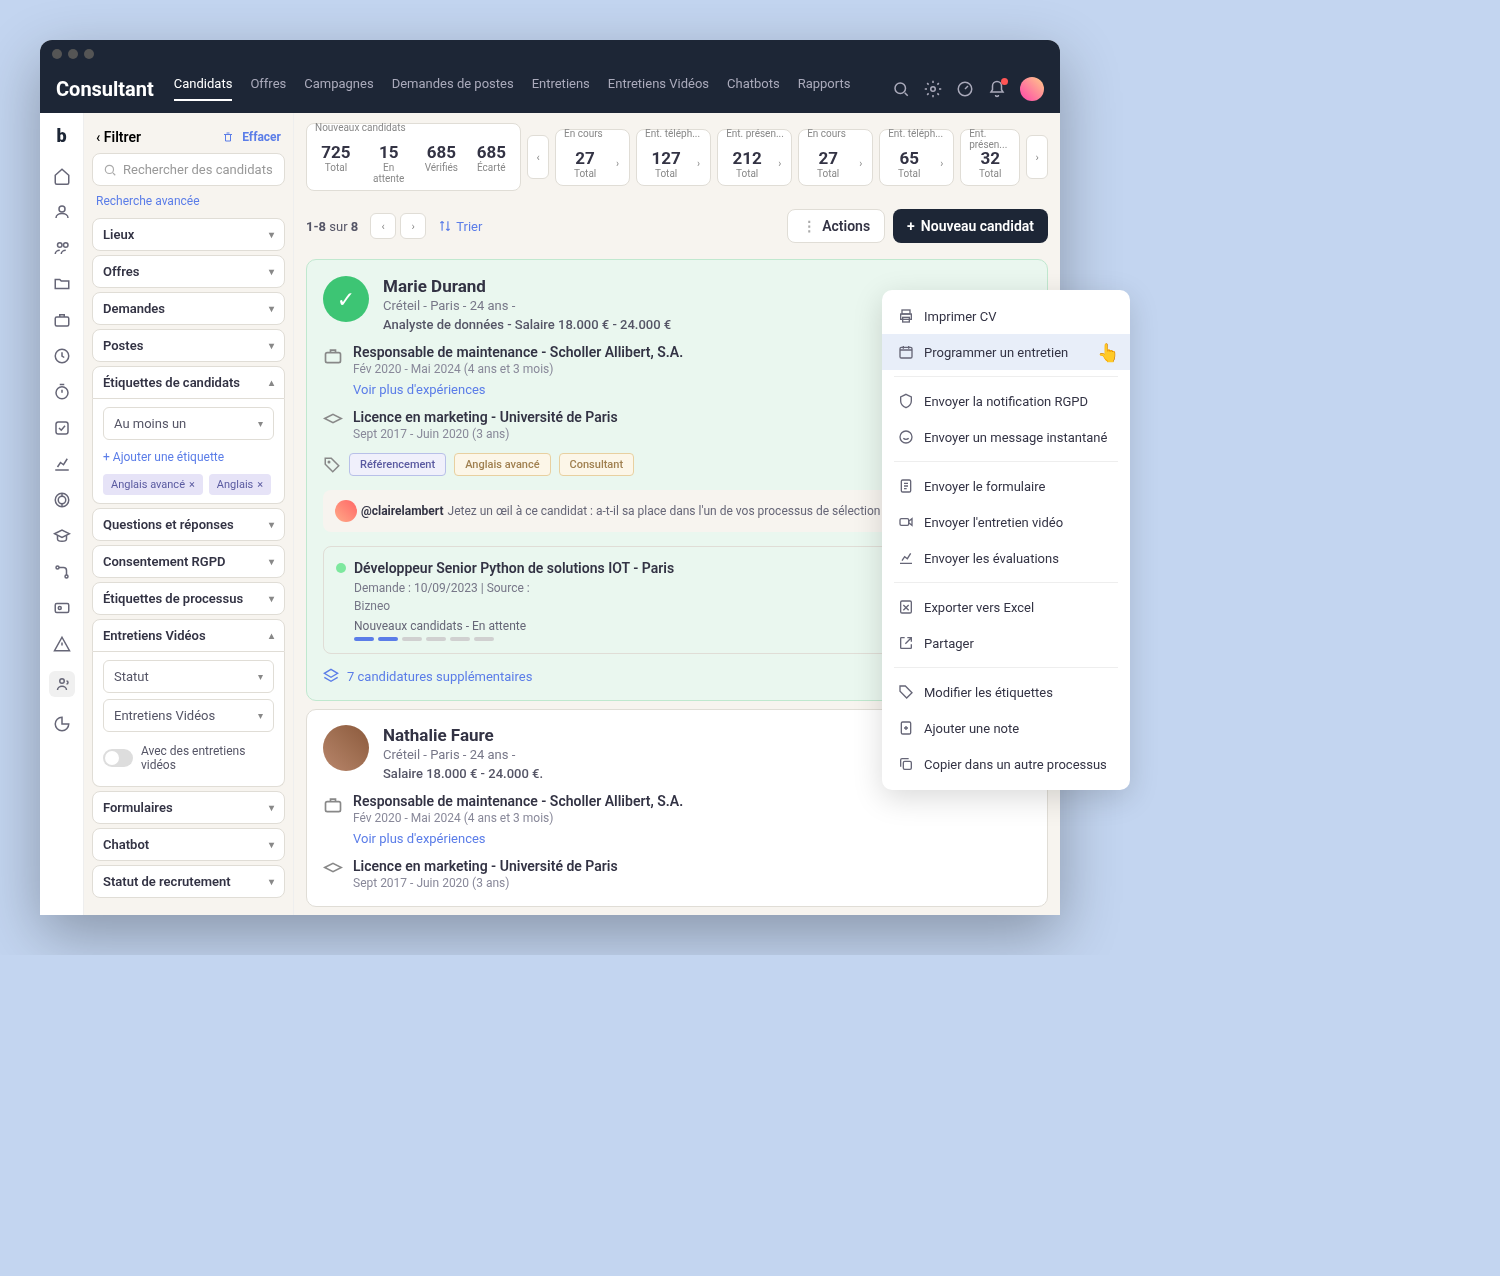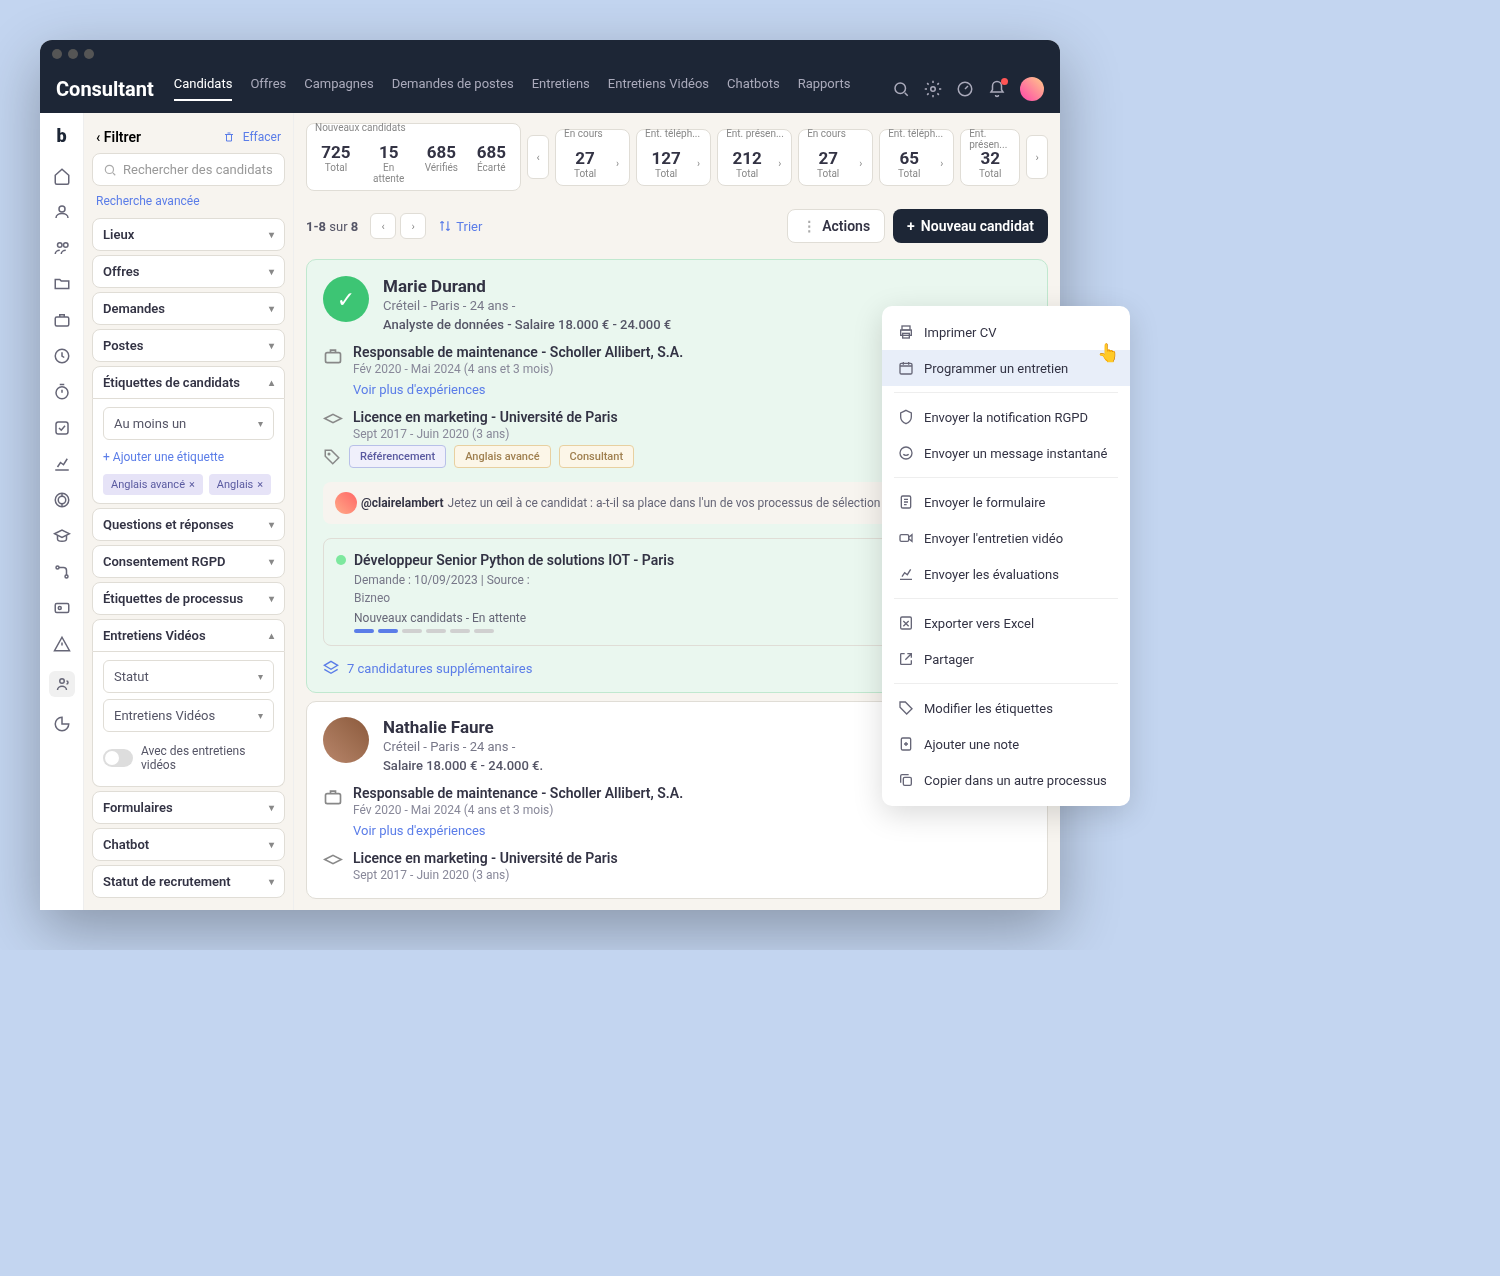--- a/index.html
+++ b/index.html
@@ -16,21 +16,21 @@
 .top-icons { display: flex; gap: 14px; align-items: center; }
 .top-icon { width: 18px; height: 18px; cursor: pointer; color: #aab; }
 .avatar-top { width: 24px; height: 24px; border-radius: 50%; background: linear-gradient(45deg,#f4a,#fc8); }
 .main-layout { display: flex; }
 .icon-rail { width: 44px; background: #fff; display: flex; flex-direction: column; align-items: center; padding-top: 12px; gap: 18px; border-right: 1px solid #eee; }
 .rail-icon { width: 18px; height: 18px; color: #667; cursor: pointer; }
 .rail-icon.active { background: #f0f0f0; border-radius: 6px; padding: 4px; width: 26px; height: 26px; }
 .logo-icon { width: 24px; height: 24px; font-weight: 900; color: #1d2636; font-size: 18px; text-align: center; }
 .sidebar { width: 210px; background: #f7f4ef; padding: 8px; border-right: 1px solid #eee; }
 .filter-header { display: flex; justify-content: space-between; align-items: center; padding: 8px 4px; font-size: 14px; font-weight: 600; }
-.clear-btn { color: #5b7de8; font-size: 12px; font-weight: 400; cursor: pointer; display: flex; gap: 8px; align-items: center; }
+.clear-btn { color: #5b7de8; font-size: 12px; font-weight: 700; cursor: pointer; display: flex; gap: 8px; align-items: center; }
 .search-box { background: #fff; border: 1px solid #e0ddd6; border-radius: 8px; padding: 8px 10px; font-size: 13px; color: #999; display: flex; gap: 6px; align-items: center; margin-bottom: 4px; }
 .adv-search { color: #5b7de8; font-size: 12px; padding: 4px 4px 10px 4px; cursor: pointer; }
 .filter-section { background: #fff; border: 1px solid #e0ddd6; border-radius: 8px; padding: 8px 10px; font-size: 13px; font-weight: 600; color: #334; margin-bottom: 4px; display: flex; justify-content: space-between; align-items: center; cursor: pointer; }
 .filter-section.open { border-radius: 8px 8px 0 0; }
 .filter-body { background: #fff; border: 1px solid #e0ddd6; border-top: none; border-radius: 0 0 8px 8px; padding: 8px 10px; margin-bottom: 4px; margin-top: -4px; }
 .select-like { background: #fff; border: 1px solid #e0ddd6; border-radius: 6px; padding: 8px 10px; font-size: 13px; color: #556; display: flex; justify-content: space-between; align-items: center; margin-bottom: 6px; }
 .add-tag { color: #5b7de8; font-size: 12px; padding: 4px 0; cursor: pointer; }
 .tag-chips { display: flex; gap: 6px; flex-wrap: wrap; margin-top: 6px; }
 .chip { background: #e6e3f7; color: #5a5aa0; font-size: 11px; padding: 4px 8px; border-radius: 4px; display: flex; gap: 4px; align-items: center; }
 .chevron { font-size: 10px; color: #888; }
@@ -60,21 +60,21 @@
 .avatar-circle { width: 46px; height: 46px; border-radius: 50%; background: #3dc574; display: flex; align-items: center; justify-content: center; color: #fff; font-size: 22px; }
 .avatar-img { width: 46px; height: 46px; border-radius: 50%; background: linear-gradient(45deg,#b8866b,#8b5a3c); }
 .cand-name { font-size: 17px; font-weight: 700; color: #334; }
 .cand-meta { font-size: 13px; color: #778; margin-top: 2px; }
 .cand-role { font-size: 13px; color: #556; margin-top: 4px; font-weight: 500; }
 .exp-row { display: flex; gap: 10px; align-items: flex-start; margin-top: 12px; }
 .exp-icon { width: 20px; height: 20px; color: #888; flex-shrink: 0; margin-top: 2px; }
 .exp-title { font-size: 14px; font-weight: 600; color: #334; }
 .exp-date { font-size: 12px; color: #889; margin-top: 2px; }
 .more-link { color: #5b7de8; font-size: 13px; cursor: pointer; margin-top: 6px; display: block; }
-.tag-row { display: flex; gap: 8px; align-items: center; margin-top: 4px; }
+.tag-row { display: flex; gap: 8px; align-items: center; margin-top: 12px; }
 .tag-icon { width: 18px; height: 18px; color: #888; }
 .tag-pill { font-size: 11px; padding: 4px 10px; border-radius: 4px; border: 1px solid; font-weight: 500; }
 .tag-blue { border-color: #b8c0e8; color: #5a5aa0; background: #f0f0fb; }
 .tag-yellow { border-color: #e8d0a0; color: #a08050; background: #fcf6e8; }
 .comment-box { background: #f7f4ef; border-radius: 8px; padding: 10px 12px; margin-top: 14px; display: flex; gap: 4px; align-items: center; font-size: 12px; }
 .comment-avatar { width: 22px; height: 22px; border-radius: 50%; background: linear-gradient(45deg,#fa8,#f66); flex-shrink: 0; }
 .comment-user { font-weight: 700; color: #334; }
 .comment-text { color: #667; }
 .job-box { border: 1px solid #e0ddd6; border-radius: 8px; padding: 12px; margin-top: 14px; }
 .job-head { display: flex; justify-content: space-between; align-items: center; }
@@ -86,21 +86,21 @@
 .job-count { background: #f0f0f0; border-radius: 4px; padding: 2px 8px; font-size: 12px; font-weight: 600; }
 .job-meta { font-size: 12px; color: #778; margin-top: 4px; margin-left: 18px; }
 .job-status { font-size: 12px; color: #667; margin-top: 6px; margin-left: 18px; }
 .progress { display: flex; gap: 4px; margin-top: 4px; margin-left: 18px; }
 .prog-seg { width: 20px; height: 4px; background: #d0d0d0; border-radius: 2px; }
 .prog-seg.on { background: #5b7de8; }
 .more-apps { display: flex; gap: 8px; align-items: center; margin-top: 14px; font-size: 13px; color: #5b7de8; cursor: pointer; }
 .card-actions { display: flex; justify-content: flex-end; margin-top: -30px; }
 .small-actions { background: #fff; border: 1px solid #e0ddd6; border-radius: 6px; padding: 6px 12px; font-size: 13px; color: #556; cursor: pointer; display: flex; gap: 6px; align-items: center; }
 
-.dropdown { position: absolute; top: 266px; right: -70px; width: 248px; background: #fff; border-radius: 10px; box-shadow: 0 8px 30px rgba(0,0,0,0.15); padding: 8px 0; z-index: 100; }
+.dropdown { position: absolute; top: 250px; right: -70px; width: 248px; background: #fff; border-radius: 10px; box-shadow: 0 8px 30px rgba(0,0,0,0.15); padding: 8px 0; z-index: 100; }
 .dd-item { padding: 10px 16px; font-size: 13px; color: #334; display: flex; gap: 10px; align-items: center; cursor: pointer; }
 .dd-item.hover { background: #e8eef9; }
 .dd-item.hover::after { content:''; }
 .dd-sep { height: 1px; background: #eee; margin: 6px 12px; }
 .dd-icon { width: 16px; height: 16px; color: #667; flex-shrink: 0; }
 .cursor-hand { position: absolute; top: 302px; right: -60px; font-size: 18px; z-index: 101; }
 
 svg { display: block; }
 </style>
 </head>

